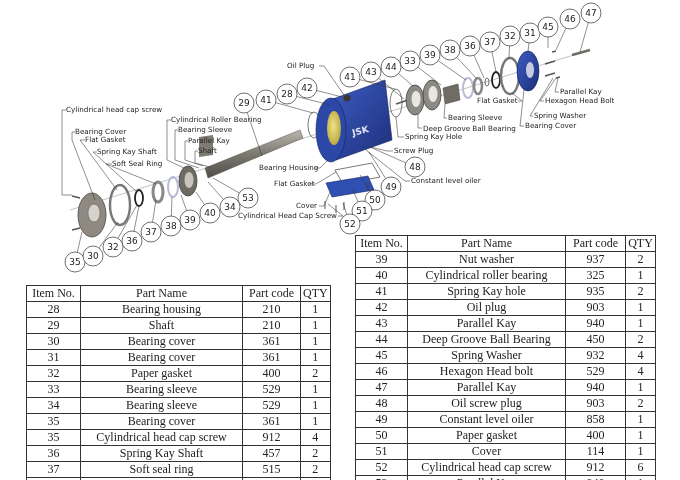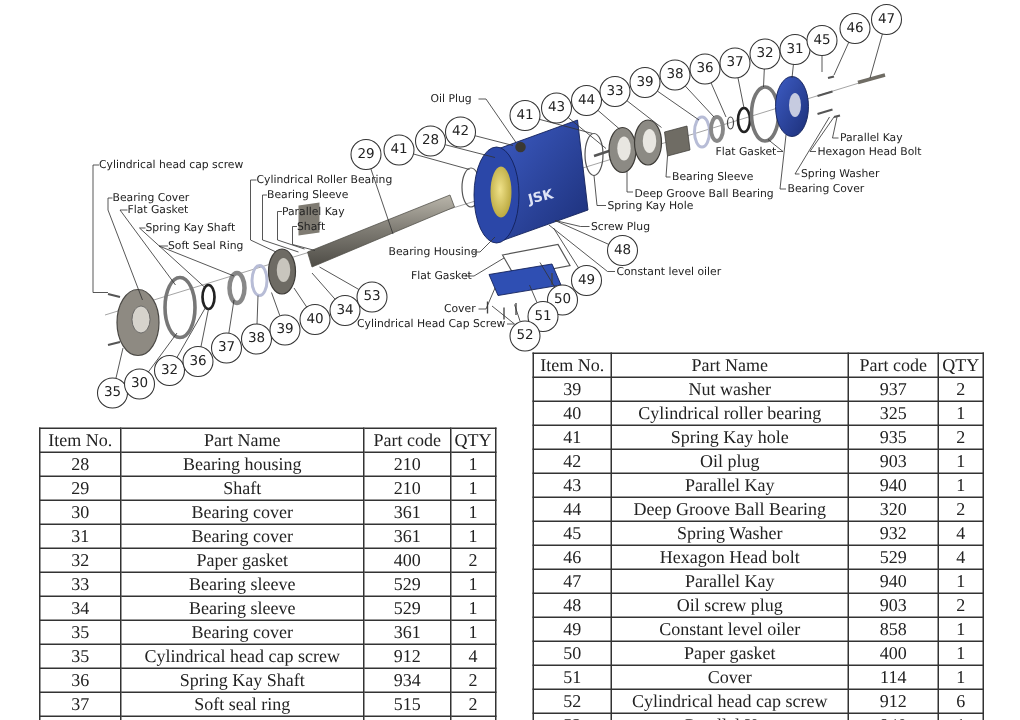--- a/index.html
+++ b/index.html
@@ -429,21 +429,21 @@
       </tr>
       <tr>
         <td>35</td>
         <td>Cylindrical head cap screw</td>
         <td>912</td>
         <td>4</td>
       </tr>
       <tr>
         <td>36</td>
         <td>Spring Kay Shaft</td>
-        <td>934</td>
+        <td>457</td>
         <td>2</td>
       </tr>
       <tr>
         <td>37</td>
         <td>Soft seal ring</td>
         <td>515</td>
         <td>2</td>
       </tr>
       <tr>
         <td>38</td>
@@ -496,21 +496,21 @@
       </tr>
       <tr>
         <td>43</td>
         <td>Parallel Kay</td>
         <td>940</td>
         <td>1</td>
       </tr>
       <tr>
         <td>44</td>
         <td>Deep Groove Ball Bearing</td>
-        <td>320</td>
+        <td>450</td>
         <td>2</td>
       </tr>
       <tr>
         <td>45</td>
         <td>Spring Washer</td>
         <td>932</td>
         <td>4</td>
       </tr>
       <tr>
         <td>46</td>

